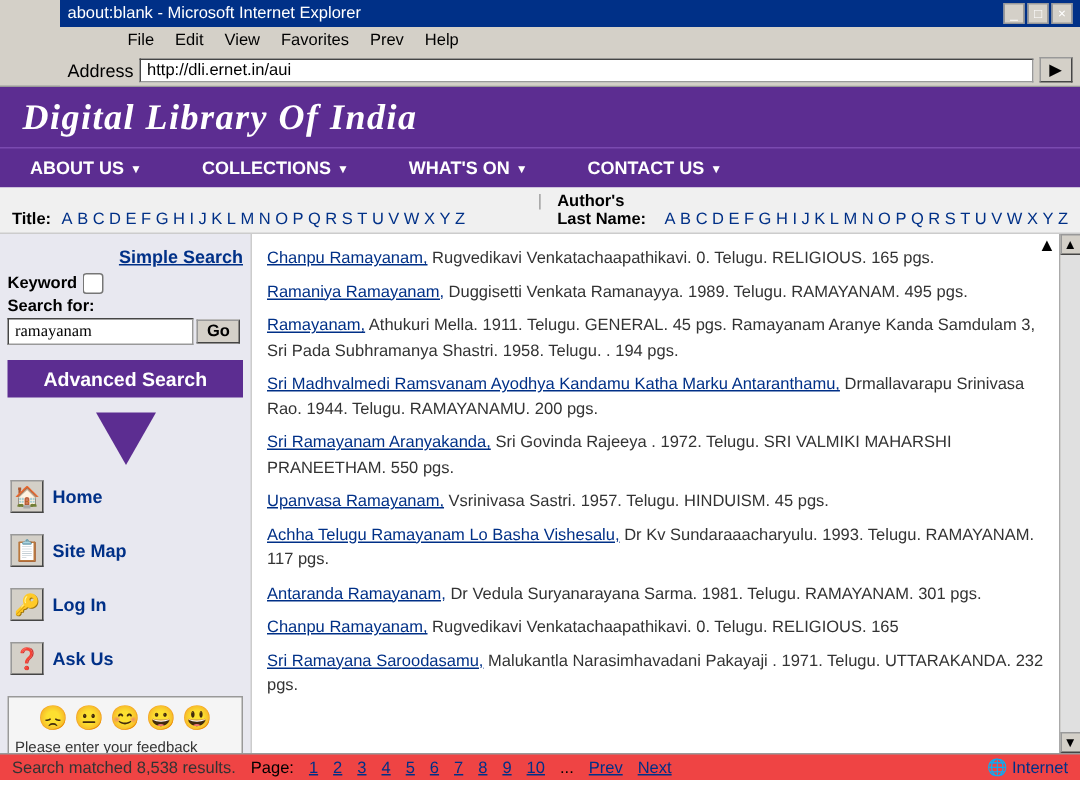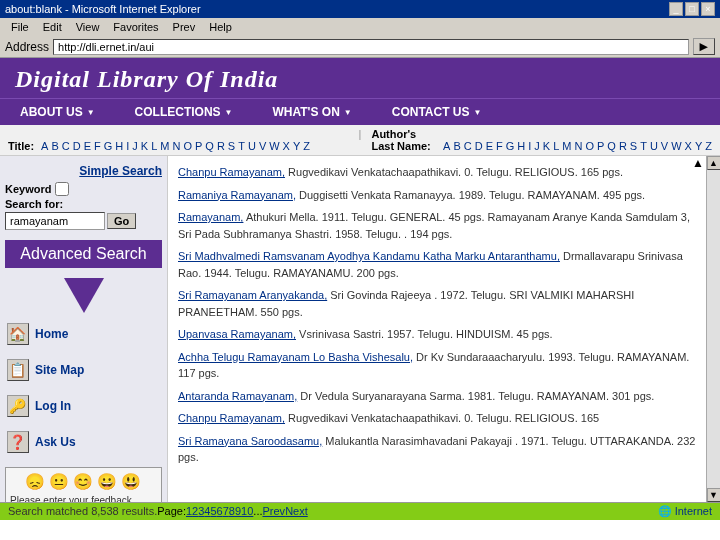--- a/index.html
+++ b/index.html
@@ -1,23 +1,23 @@
 <!DOCTYPE html>
 <html><head>
   <meta charset="utf-8">
   <style>
     * { margin: 0; padding: 0; box-sizing: border-box; }
     body { font-family: Arial, sans-serif; font-size: 12px; background: #fff; width: 720px; height: 540px; overflow: hidden; }
 
     
-    .browser-chrome { background: #d4d0c8; border-bottom: 1px solid #999; }
+    .browser-chrome { background: #d4d0c8; border-bottom: 1px solid #999; padding-left: 40px; }
     .title-bar { background: #003087; color: white; font-size: 11px; padding: 2px 5px; display: flex; justify-content: space-between; align-items: center; }
     .title-bar-buttons { display: flex; gap: 2px; }
     .title-btn { width: 14px; height: 14px; background: #d4d0c8; border: 1px solid #999; font-size: 9px; display: flex; align-items: center; justify-content: center; cursor: pointer; }
-    .menu-bar { background: #d4d0c8; display: flex; gap: 2px; padding: 2px 5px; font-size: 11px; }
+    .menu-bar { background: #d4d0c8; display: flex; gap: 2px; padding: 2px 5px; font-size: 11px; margin-left: 34px; }
     .menu-item { padding: 1px 6px; cursor: pointer; }
     .address-bar { background: #d4d0c8; display: flex; align-items: center; padding: 2px 5px; gap: 4px; font-size: 11px; }
     .address-label { font-size: 12px; }
     .address-input { flex: 1; border: 1px inset #999; padding: 1px 4px; font-size: 11px; background: white; }
 
     
     .site-wrapper { display: flex; flex-direction: column; height: 462px; }
     .site-header { background: #5c2d91; padding: 8px 15px 5px; }
     .site-title { color: white; font-size: 24px; font-weight: bold; font-style: italic; font-family: 'Times New Roman', serif; letter-spacing: 1px; }
 
@@ -37,37 +37,37 @@
     .content-area { display: flex; flex: 1; overflow: hidden; }
 
     
     .sidebar { width: 168px; min-width: 168px; background: #e8e8f0; border-right: 1px solid #ccc; padding: 8px 5px; display: flex; flex-direction: column; gap: 6px; }
     .simple-search-title { color: #003087; font-weight: bold; font-size: 12px; text-decoration: underline; cursor: pointer; margin-bottom: 4px; text-align: right; }
     .search-type-row { display: flex; align-items: center; gap: 4px; margin-bottom: 2px; }
     .search-type-label { font-size: 11px; font-weight: bold; }
     .search-type-checkbox { width: 14px; height: 14px; }
     .search-for-label { font-size: 11px; font-weight: bold; margin-bottom: 2px; }
     .search-input-row { display: flex; gap: 2px; align-items: center; }
-    .search-input { border: 1px inset #999; padding: 2px 4px; font-size: 11px; width: 100px; }
+    .search-input { border: 1px inset #999; padding: 2px 4px; font-size: 11px; width: 124px; font-family: Liberation Serif, serif; }
     .go-btn { background: #d4d0c8; border: 1px outset #999; padding: 1px 6px; font-size: 11px; cursor: pointer; font-weight: bold; }
-    .advanced-search-btn { background: #5c2d91; color: white; border: none; padding: 5px 10px; font-size: 16px; font-weight: normal; cursor: pointer; width: 100%; margin: 4px 0; }
+    .advanced-search-btn { background: #5c2d91; color: white; border: none; padding: 5px 10px; font-size: 13px; font-weight: bold; cursor: pointer; width: 100%; margin: 4px 0; }
     .sidebar-nav-item { display: flex; align-items: center; gap: 6px; padding: 4px 2px; cursor: pointer; font-size: 12px; color: #003087; font-weight: bold; }
     .sidebar-icon { width: 22px; height: 22px; background: #d4d0c8; border: 1px outset #999; display: flex; align-items: center; justify-content: center; font-size: 14px; }
     .feedback-section { margin-top: 4px; border: 1px solid #999; padding: 4px; background: #f5f5f5; }
     .feedback-icons { display: flex; gap: 4px; justify-content: center; margin-bottom: 4px; font-size: 16px; }
     .feedback-text { font-size: 10px; color: #333; margin-bottom: 3px; }
 
     
     .main-content { flex: 1; overflow-y: auto; padding: 8px 10px; position: relative; }
     .result-item { margin-bottom: 6px; font-size: 11px; line-height: 1.5; }
     .result-link { color: #003087; text-decoration: underline; cursor: pointer; }
     .result-text { color: #333; }
 
     
-    .status-bar { background: #84cc16; border-top: 1px solid #999; padding: 2px 8px; font-size: 11px; display: flex; align-items: flex-start; }
+    .status-bar { background: #ef4444; border-top: 1px solid #999; padding: 2px 8px; font-size: 11px; display: flex; align-items: center; gap: 10px; }
     .status-left { color: #333; }
     .status-right { margin-left: auto; color: #003087; }
     .page-link { color: #003087; text-decoration: underline; cursor: pointer; }
   </style>
 </head>
 <body>
 
 <div class="browser-chrome">
   <div class="title-bar">
     <span>about:blank - Microsoft Internet Explorer</span>

